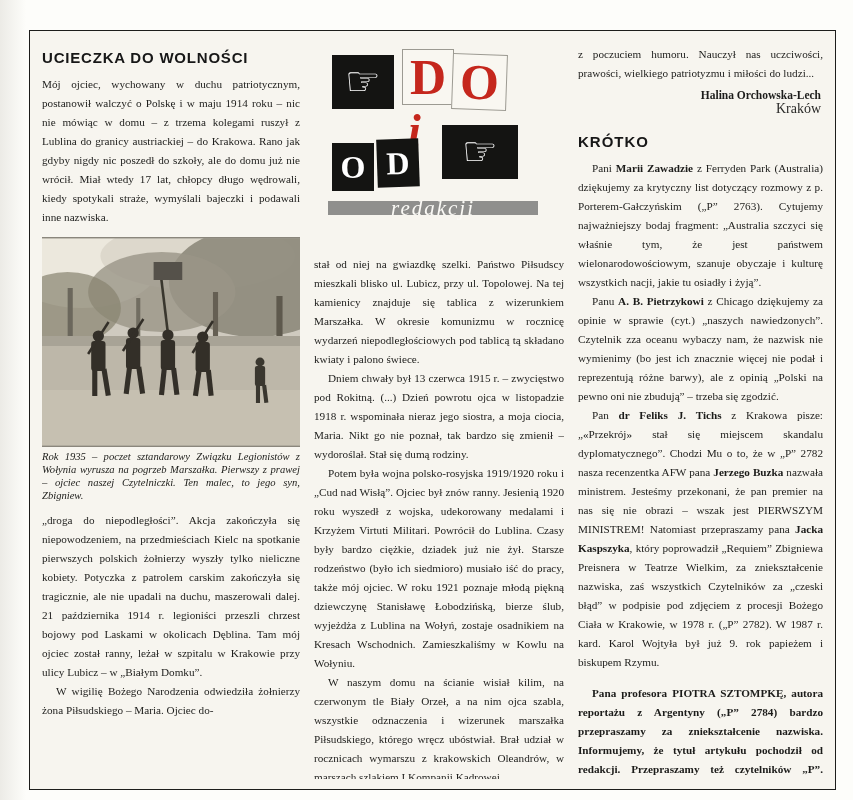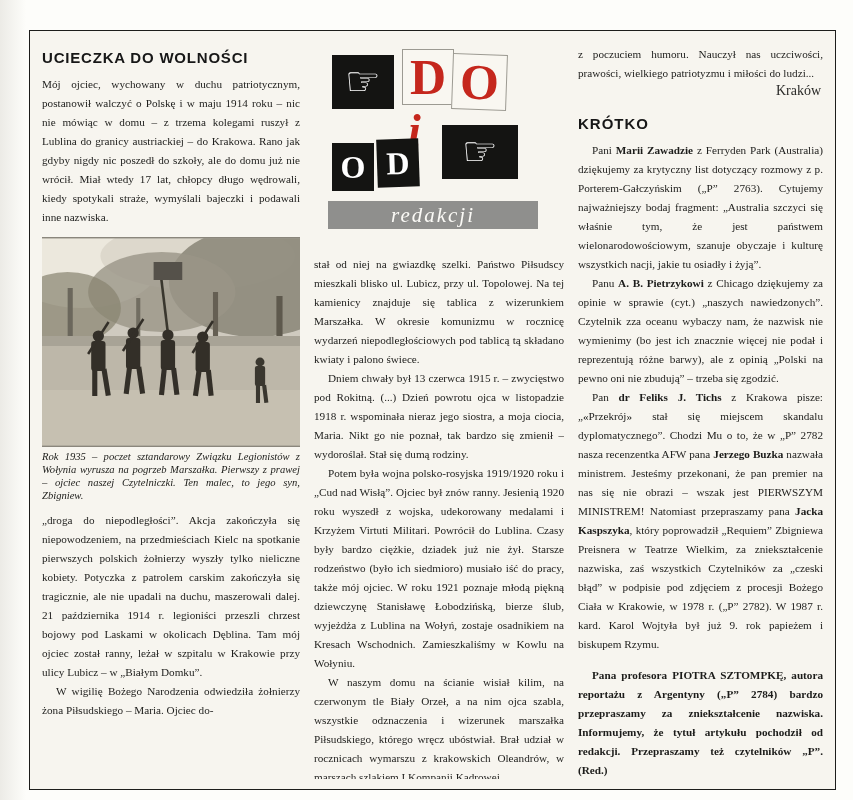--- a/index.html
+++ b/index.html
@@ -143,21 +143,21 @@
     font-size: 32px;
     display: flex;
     align-items: center;
     justify-content: center;
   }
   .od-o { left: 18px; top: 96px; }
   .od-d { left: 63px; top: 92px; transform: rotate(-2deg); }
   .redakcji-band {
     position: absolute;
     left: 14px; top: 154px;
-    width: 210px; height: 28px;
+    width: 210px; height: 14px;
     background: #8f8f8d;
     display: flex;
     align-items: center;
     justify-content: center;
   }
   .redakcji-band span {
     font-family: "Liberation Serif", serif;
     font-style: italic;
     font-size: 21px;
     letter-spacing: 2px;
@@ -248,20 +248,21 @@
 
         <p class="body noindent">stał od niej na gwiazdkę szelki. Państwo Piłsudscy mieszkali blisko ul. Lubicz, przy ul. Topolowej. Na tej kamienicy znajduje się tablica z wizerunkiem Marszałka. W okresie komunizmu w rocznicę wydarzeń niepodległościowych pod tablicą tą składano kwiaty i palono świece.</p>
         <p class="body">Dniem chwały był 13 czerwca 1915 r. – zwycięstwo pod Rokitną. (...) Dzień powrotu ojca w listopadzie 1918 r. wspominała nieraz jego siostra, a moja ciocia, Maria. Nikt go nie poznał, tak bardzo się zmienił – wydoroślał. Stał się dumą rodziny.</p>
         <p class="body">Potem była wojna polsko-rosyjska 1919/1920 roku i „Cud nad Wisłą”. Ojciec był znów ranny. Jesienią 1920 roku wyszedł z wojska, udekorowany medalami i Krzyżem Virtuti Militari. Powrócił do Lublina. Czasy były bardzo ciężkie, dziadek już nie żył. Starsze rodzeństwo (było ich siedmioro) musiało iść do pracy, także mój ojciec. W roku 1921 poznaje młodą piękną dziewczynę Stanisławę Łobodzińską, bierze ślub, wyjeżdża z Lublina na Wołyń, zostaje osadnikiem na Kresach Wschodnich. Zamieszkaliśmy w Kowlu na Wołyniu.</p>
         <p class="body">W naszym domu na ścianie wisiał kilim, na czerwonym tle Biały Orzeł, a na nim ojca szabla, wszystkie odznaczenia i wizerunek marszałka Piłsudskiego, którego wręcz ubóstwiał. Brał udział w rocznicach wymarszu z krakowskich Oleandrów, w marszach szlakiem I Kompanii Kadrowej...</p>
         <p class="body">Zamieszkał w Krakowie w 1939 r., uciekając przed bolszewikami. Przeżył okupację niemiecką, zmarł po wojnie. Mimo tylu przeżyć i niełatwego życia był człowiekiem pełnym radości,</p>
       </div>
 
       <div class="col col-right">
         <p class="body noindent">z poczuciem humoru. Nauczył nas uczciwości, prawości, wielkiego patriotyzmu i miłości do ludzi...</p>
+        <p class="sig">Halina Orchowska-Lech</p>
         <p class="sig-city">Kraków</p>
 
         <h2 class="krotko-title">KRÓTKO</h2>
         <p class="body"><span>Pani </span><span style="font-weight: bold;">Marii Zawadzie</span><span> z Ferryden Park (Australia) dziękujemy za krytyczny list dotyczący rozmowy z p. Porterem-Gałczyńskim („P” 2763). Cytujemy najważniejszy bodaj fragment: „Australia szczyci się właśnie tym, że jest państwem wielonarodowościowym, szanuje obyczaje i kulturę wszystkich nacji, jakie tu osiadły i żyją”.</span></p>
         <p class="body"><span>Panu </span><span style="font-weight: bold;">A. B. Pietrzykowi</span><span> z Chicago dziękujemy za opinie w sprawie (cyt.) „naszych nawiedzonych”. Czytelnik zza oceanu wybaczy nam, że nazwisk nie wymienimy (bo jest ich znacznie więcej nie podał i reprezentują różne barwy), ale z opinią „Polski na pewno oni nie zbudują” – trzeba się zgodzić.</span></p>
         <p class="body"><span>Pan </span><span style="font-weight: bold;">dr Feliks J. Tichs</span><span> z Krakowa pisze: „«Przekrój» stał się miejscem skandalu dyplomatycznego”. Chodzi Mu o to, że w „P” 2782 nasza recenzentka AFW pana </span><span style="font-weight: bold;">Jerzego Buzka</span><span> nazwała ministrem. Jesteśmy przekonani, że pan premier na nas się nie obrazi – wszak jest PIERWSZYM MINISTREM! Natomiast przepraszamy pana </span><span style="font-weight: bold;">Jacka Kaspszyka</span><span>, który poprowadził „Requiem” Zbigniewa Preisnera w Teatrze Wielkim, za zniekształcenie nazwiska, zaś wszystkich Czytelników za „czeski błąd” w podpisie pod zdjęciem z procesji Bożego Ciała w Krakowie, w 1978 r. („P” 2782). W 1987 r. kard. Karol Wojtyła był już 9. rok papieżem i biskupem Rzymu.</span></p>
 
         <p class="body bold" style="margin-top:12px">Pana profesora PIOTRA SZTOMPKĘ, autora reportażu z Argentyny („P” 2784) bardzo przepraszamy za zniekształcenie nazwiska. Informujemy, że tytuł artykułu pochodził od redakcji. Przepraszamy też czytelników „P”. (Red.)</p>
       </div>
 

